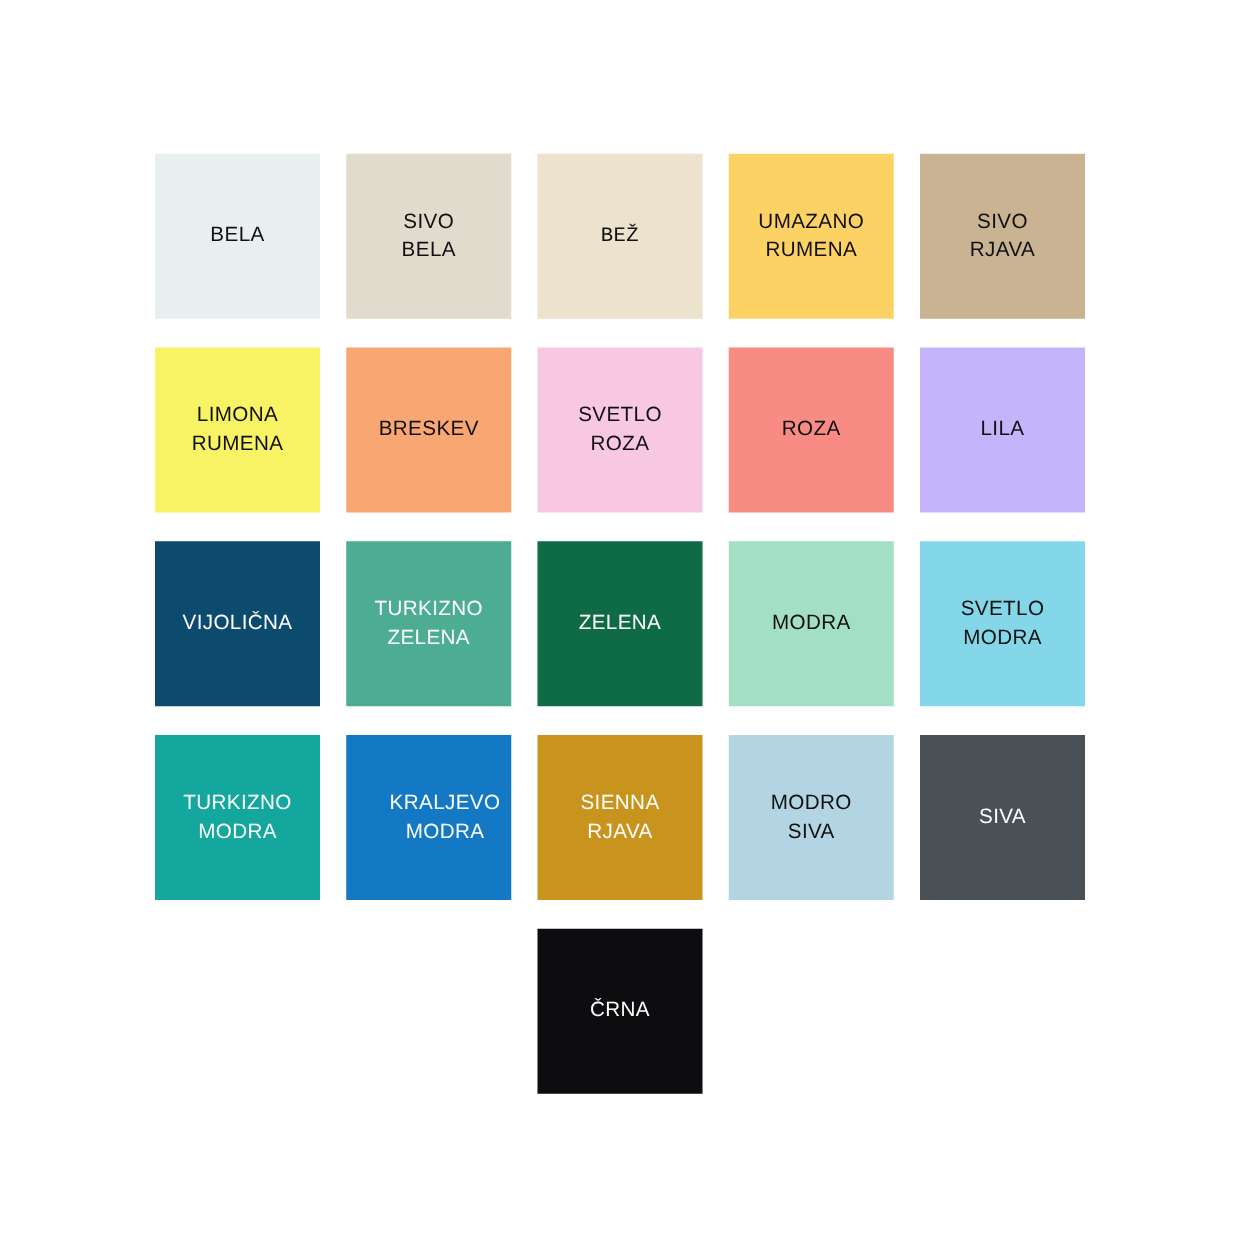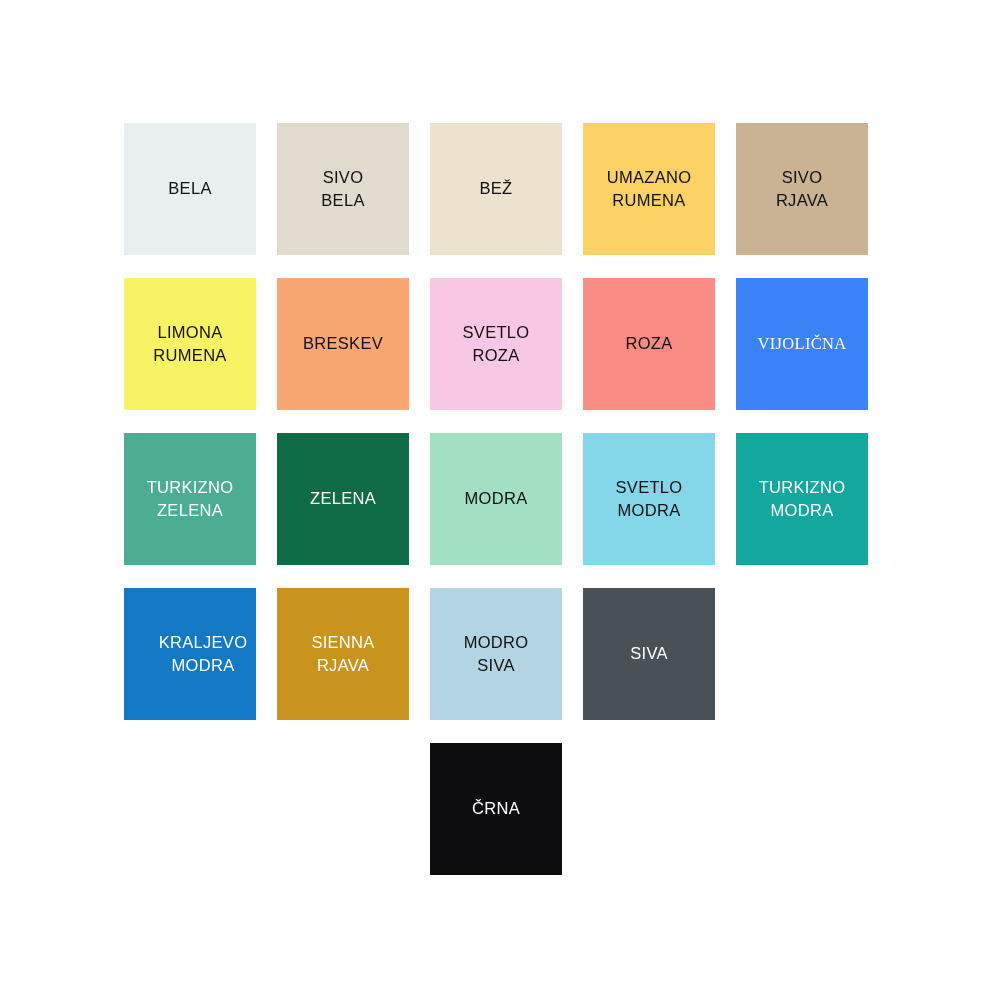--- a/index.html
+++ b/index.html
@@ -61,21 +61,21 @@
 
 <div id="palette-root">
   <div class="swatch-grid">
       <div class="swatch light" style="background: rgb(233, 238, 241);">
         <span class="swatch-label">BELA</span>
       </div>
       <div class="swatch light" style="background: rgb(225, 219, 205);">
         <span class="swatch-label">SIVO
 BELA</span>
       </div>
-      <div class="swatch light" style="background: rgb(236, 226, 205);">
+      <div class="swatch light" style="background: rgb(236, 226, 205); font-family: Liberation Mono, monospace;">
         <span class="swatch-label">BEŽ</span>
       </div>
       <div class="swatch light" style="background: rgb(252, 210, 100);">
         <span class="swatch-label">UMAZANO
 RUMENA</span>
       </div>
       <div class="swatch light" style="background: rgb(201, 179, 146);">
         <span class="swatch-label">SIVO
 RJAVA</span>
       </div>
@@ -86,21 +86,24 @@
       <div class="swatch light" style="background: rgb(248, 167, 114);">
         <span class="swatch-label">BRESKEV</span>
       </div>
       <div class="swatch light" style="background: rgb(247, 199, 227);">
         <span class="swatch-label">SVETLO
 ROZA</span>
       </div>
       <div class="swatch light" style="background: rgb(249, 139, 133);">
         <span class="swatch-label">ROZA</span>
       </div>
-      <div class="swatch dark" style="background: #3b82f6; font-family: Liberation Serif, serif;">
+      <div class="swatch light" style="background: rgb(195, 180, 251);">
+        <span class="swatch-label">LILA</span>
+      </div>
+      <div class="swatch dark" style="background: #0c4a6e;">
         <span class="swatch-label">VIJOLIČNA</span>
       </div>
       <div class="swatch dark" style="background: rgb(76, 173, 147);">
         <span class="swatch-label">TURKIZNO
 ZELENA</span>
       </div>
       <div class="swatch dark" style="background: rgb(14, 107, 69);">
         <span class="swatch-label">ZELENA</span>
       </div>
       <div class="swatch light" style="background: rgb(163, 224, 195);">

